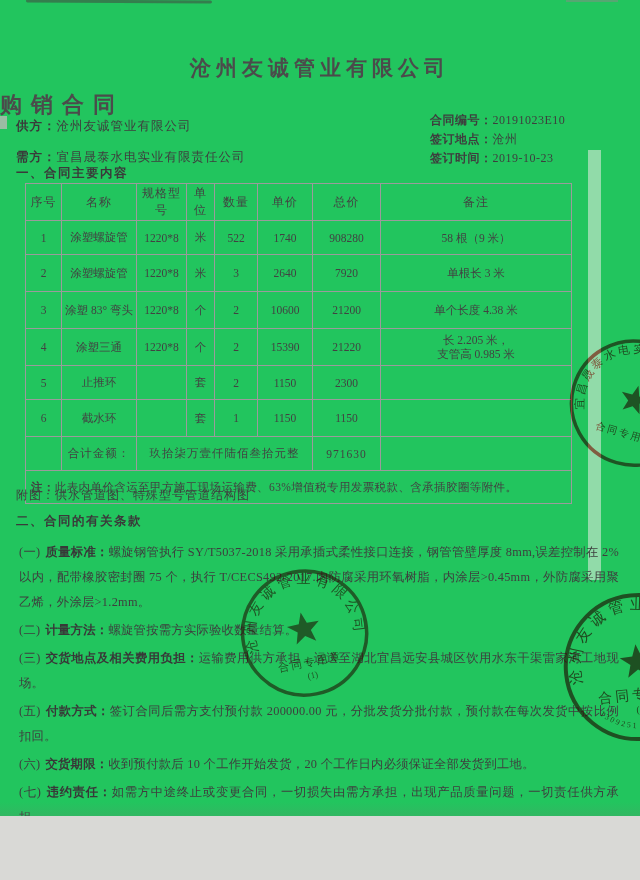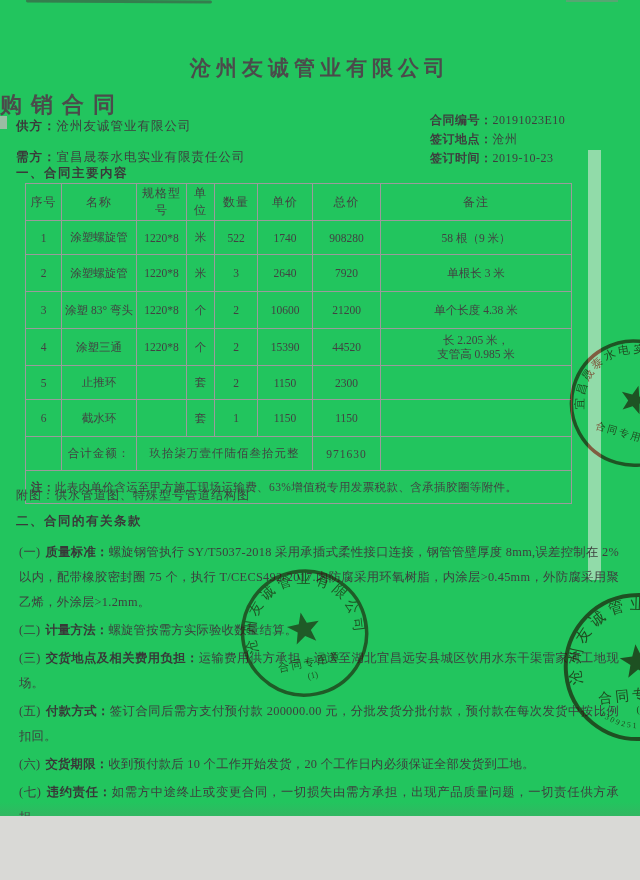--- a/index.html
+++ b/index.html
@@ -149,21 +149,21 @@
       <td>21200</td>
       <td class="remark">单个长度 4.38 米</td>
     </tr>
     <tr class="r-tall">
       <td>4</td>
       <td>涂塑三通</td>
       <td>1220*8</td>
       <td>个</td>
       <td>2</td>
       <td>15390</td>
-      <td>44520</td>
+      <td>21220</td>
       <td class="remark">长 2.205 米，
 支管高 0.985 米</td>
     </tr>
     <tr class="r-std">
       <td>5</td>
       <td>止推环</td>
       <td></td>
       <td>套</td>
       <td>2</td>
       <td>1150</td>

